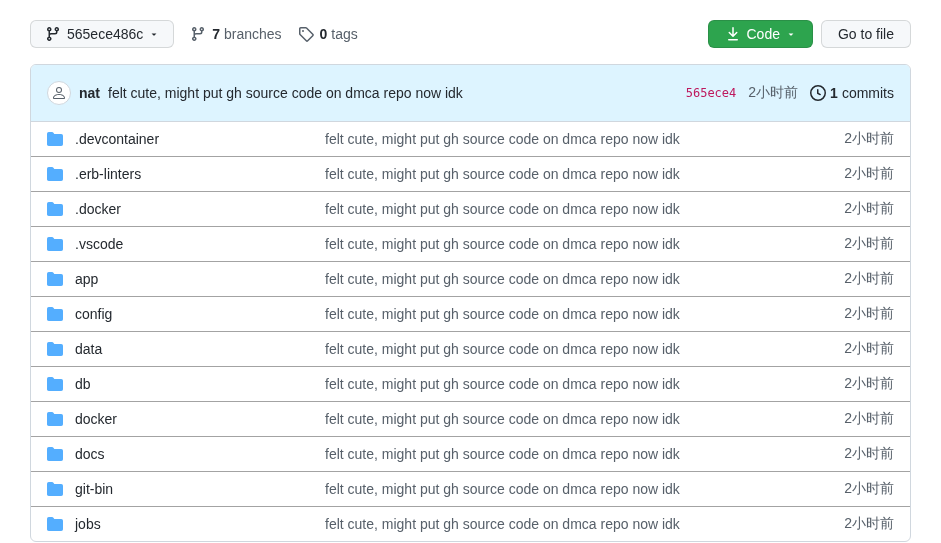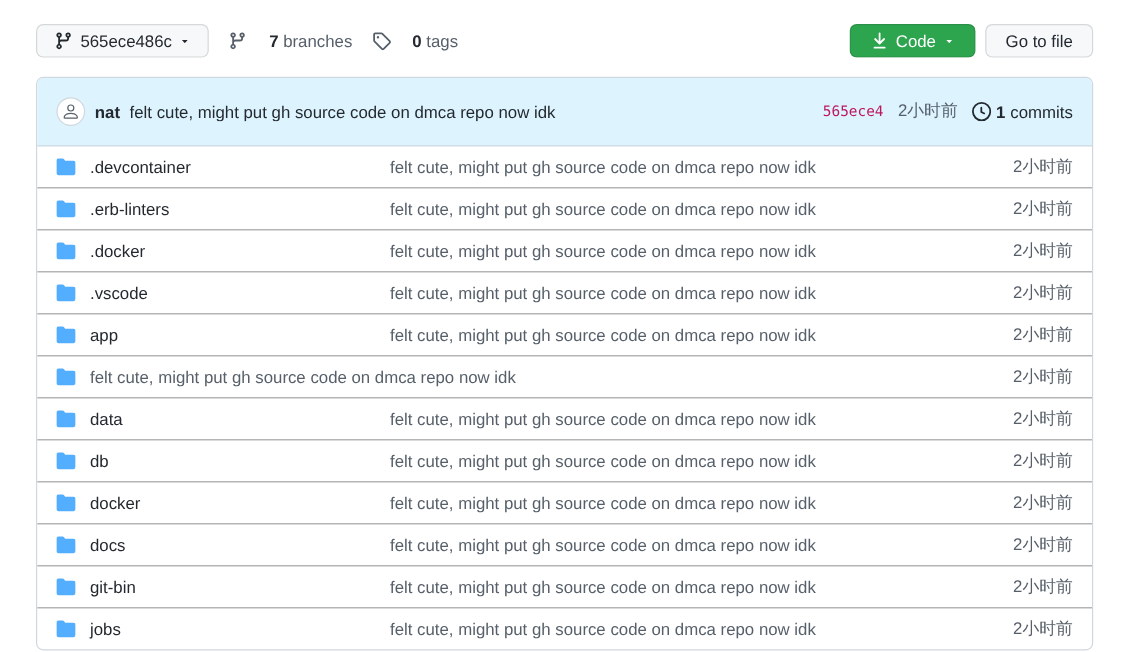--- a/index.html
+++ b/index.html
@@ -35,21 +35,21 @@
       border: 1px solid rgba(27,31,36,0.15);
       border-radius: 6px;
       font-size: 14px;
       font-weight: 500;
       color: #24292f;
       cursor: pointer;
     }
     .meta-link {
       display: inline-flex;
       align-items: center;
-      gap: 18px;
+      gap: 6px;
       color: #57606a;
       font-size: 14px;
       cursor: pointer;
     }
     .meta-link strong {
       color: #24292f;
       font-weight: 600;
     }
     .btn {
       display: inline-flex;
@@ -286,20 +286,21 @@
         <a class="file-name">app</a>
         <a class="file-commit">felt cute, might put gh source code on dmca repo now idk</a>
         <span class="file-time">2小时前</span>
       </div>
       <div class="file-row">
         <span class="file-icon">
           <svg width="16" height="16" viewBox="0 0 16 16" fill="#54aeff">
             <path d="M1.75 1A1.75 1.75 0 0 0 0 2.75v10.5C0 14.216.784 15 1.75 15h12.5A1.75 1.75 0 0 0 16 13.25v-8.5A1.75 1.75 0 0 0 14.25 3H7.5a.25.25 0 0 1-.2-.1l-.9-1.2C6.07 1.26 5.55 1 5 1H1.75z"></path>
           </svg>
         </span>
+        <a class="file-name">config</a>
         <a class="file-commit">felt cute, might put gh source code on dmca repo now idk</a>
         <span class="file-time">2小时前</span>
       </div>
       <div class="file-row">
         <span class="file-icon">
           <svg width="16" height="16" viewBox="0 0 16 16" fill="#54aeff">
             <path d="M1.75 1A1.75 1.75 0 0 0 0 2.75v10.5C0 14.216.784 15 1.75 15h12.5A1.75 1.75 0 0 0 16 13.25v-8.5A1.75 1.75 0 0 0 14.25 3H7.5a.25.25 0 0 1-.2-.1l-.9-1.2C6.07 1.26 5.55 1 5 1H1.75z"></path>
           </svg>
         </span>
         <a class="file-name">data</a>

